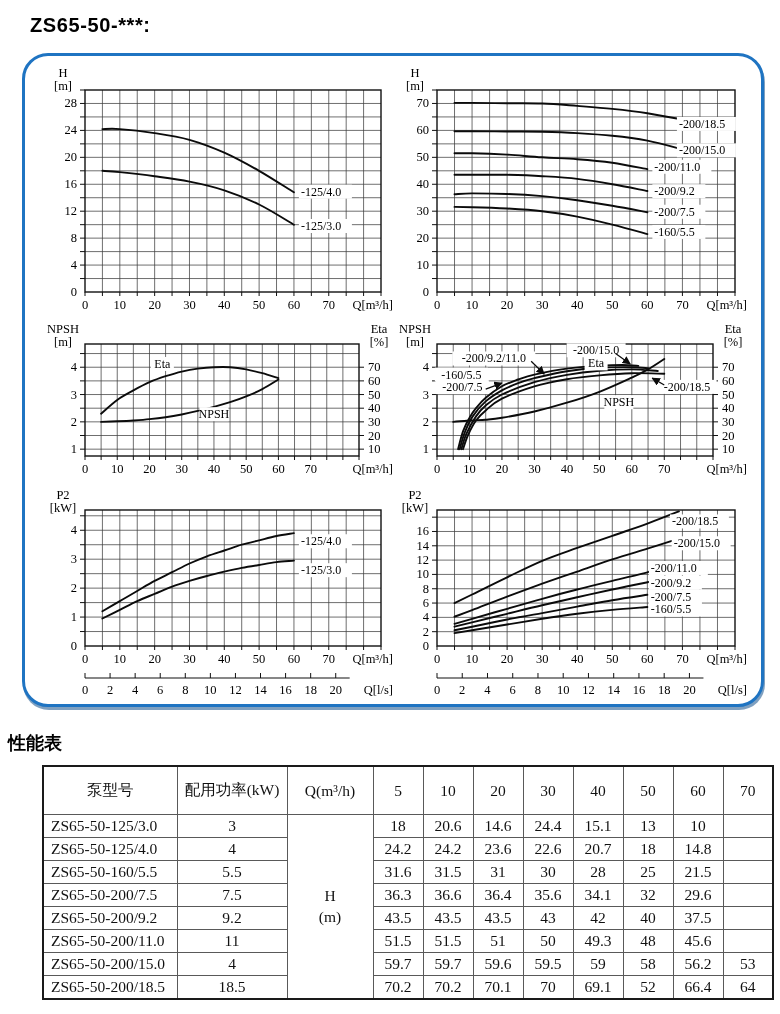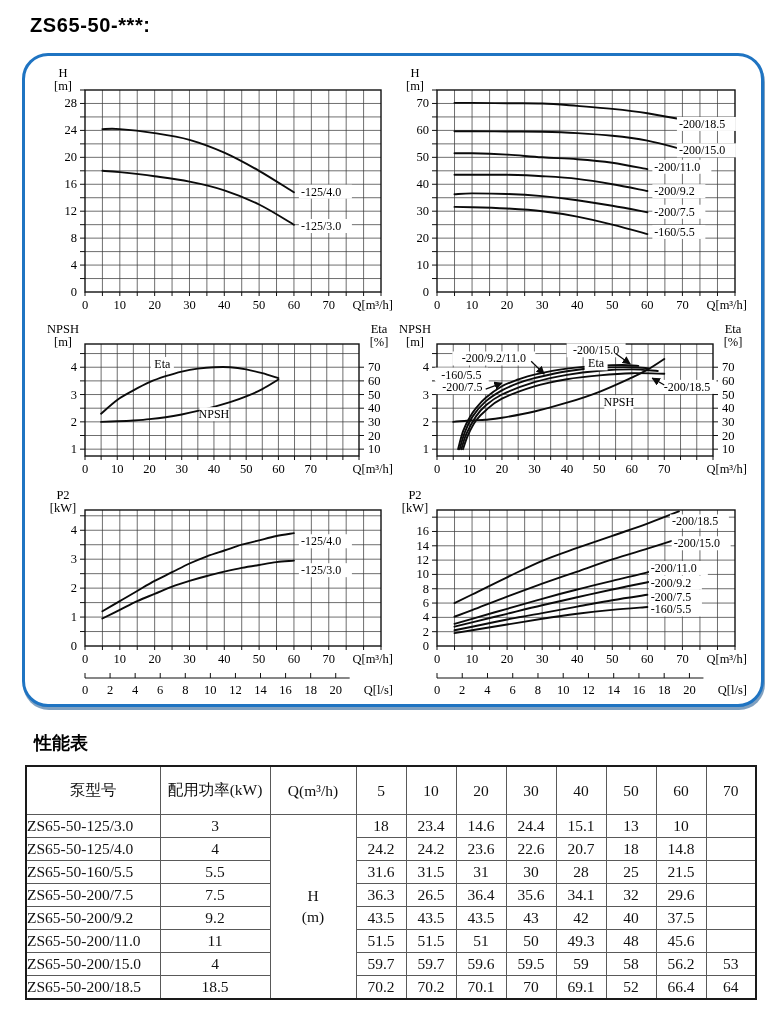--- a/index.html
+++ b/index.html
@@ -4,27 +4,27 @@
 <style>
   html,body{margin:0;padding:0;}
   body{width:780px;height:1014px;background:#ffffff;overflow:hidden;
        font-family:"Liberation Sans",sans-serif;color:#000;}
   .title{font:700 20px "Liberation Sans",sans-serif;letter-spacing:.6px;
          margin:14px 0 0 30px;}
   .chart-box{position:relative;margin:16px 0 0 22px;width:736px;height:648px;
          border:3px solid #1f74c2;border-radius:26px;background:#fff;
          box-shadow:1px 3px 0 rgba(21,82,140,.55);}
   .chart-box svg{position:absolute;}
-  .table-heading{font:700 18px "Liberation Sans",sans-serif;margin:24px 0 10px 34px;}
-  table.perf{border-collapse:collapse;table-layout:fixed;margin-left:25px;
+  .table-heading{font:700 18px "Liberation Sans",sans-serif;margin:24px 0 10px 8px;}
+  table.perf{border-collapse:collapse;table-layout:fixed;margin-left:42px;
          width:730px;border:2px solid #1a1a1a;}
   .perf th,.perf td{border:1px solid #595959;text-align:center;padding:0;
          font-family:"Liberation Serif",serif;font-size:15.5px;color:#111;height:22px;}
   .perf thead th{height:47px;font-weight:400;}
-  .perf td.model{text-align:left;}
+  .perf td.model{text-align:left;padding-left:7px;}
   .perf td.hcell div{line-height:1.35;}
   svg text{fill:#000;font-family:"Liberation Serif",serif;}
 </style>
 </head>
 <body>
 
 <div class="page">
   <h1 class="title">ZS65-50-***:</h1>
   <div class="chart-box">
       <svg width="350" height="254" style="left: 20px; top: 8px;">
@@ -699,21 +699,21 @@
       </thead>
     <tbody>
         <tr>
           <td class="model">ZS65-50-125/3.0</td>
           <td>3</td>
           <td rowspan="8" class="hcell">
             <div>H</div>
             <div>(m)</div>
           </td>
           <td>18</td>
-          <td>23.4</td>
+          <td>20.6</td>
           <td>14.6</td>
           <td>24.4</td>
           <td>15.1</td>
           <td>13</td>
           <td>10</td>
           <td></td>
         </tr>
         <tr>
           <td class="model">ZS65-50-125/4.0</td>
           <td>4</td>
@@ -735,21 +735,21 @@
           <td>30</td>
           <td>28</td>
           <td>25</td>
           <td>21.5</td>
           <td></td>
         </tr>
         <tr>
           <td class="model">ZS65-50-200/7.5</td>
           <td>7.5</td>
           <td>36.3</td>
-          <td>26.5</td>
+          <td>36.6</td>
           <td>36.4</td>
           <td>35.6</td>
           <td>34.1</td>
           <td>32</td>
           <td>29.6</td>
           <td></td>
         </tr>
         <tr>
           <td class="model">ZS65-50-200/9.2</td>
           <td>9.2</td>

